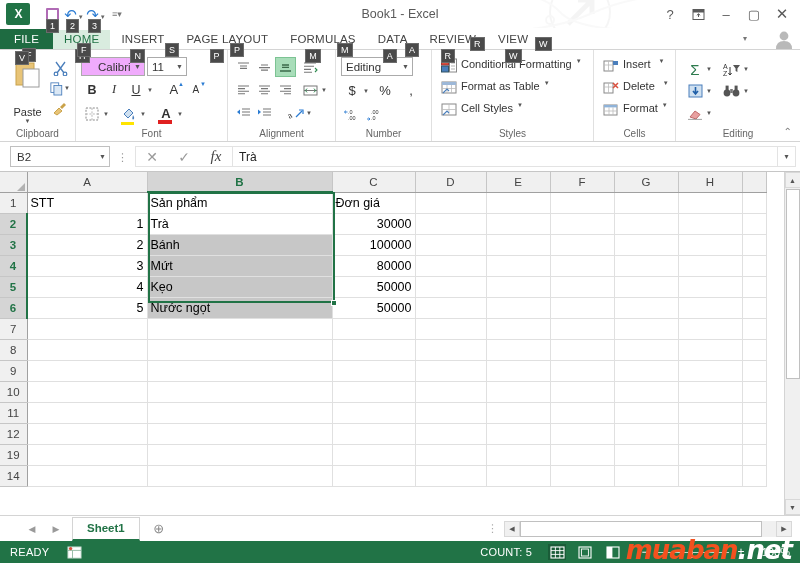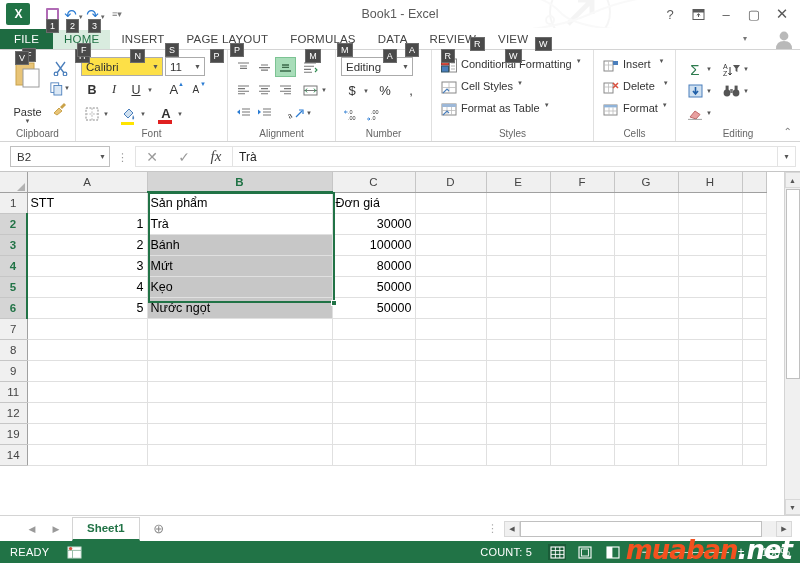--- a/index.html
+++ b/index.html
@@ -52,22 +52,22 @@
   .col { display:flex; flex-direction:column; justify-content:flex-start; }
   .rowline { display:flex; align-items:center; }
   .lbl { font-size:11px; color:#333; }
 
   
   .paste-wrap { width:46px; display:flex; flex-direction:column; align-items:center; padding-top:4px; position:relative; }
   .paste-lbl { font-size:11px; color:#333; margin-top:15px; }
   .cb-small { width:20px; height:20px; display:flex; align-items:center; justify-content:center; font-size:12px; }
 
   
-  .fontbox { width:82px; height:19px; border:1px solid #ababab; font-size:11.5px; color:#333;
-             display:flex; align-items:center; padding-left:4px; position:relative; background:#fde047; }
+  .fontbox { width:64px; height:19px; border:1px solid #ababab; font-size:11.5px; color:#333;
+             display:flex; align-items:center; padding-left:16px; position:relative; background:#f0abfc; }
   .sizebox { width:40px; height:19px; border:1px solid #ababab; font-size:11.5px; color:#333;
              display:flex; align-items:center; padding-left:4px; position:relative; background:#fff; margin-left:2px; }
   .ddc { position:absolute; right:3px; font-size:7px; color:#555; }
   .fbtn { width:22px; height:21px; display:flex; align-items:center; justify-content:center; font-size:12.5px; color:#333; }
 
   
   .abtn { width:21px; height:20px; display:flex; align-items:center; justify-content:center; }
   .abtn.on { background:#a8ddb9; border:1px solid #7cc393; }
 
   
@@ -473,34 +473,34 @@
             <rect x="0.5" y="8" width="7" height="6" fill="#4a7ebb" stroke="#356"></rect>
             <rect x="8.5" y="1" width="7" height="13" fill="#fff" stroke="#888"></rect>
             <path d="M10 5 L14 5 M10 8 L14 8 M10 11 L14 11" stroke="#aaa" stroke-width="0.9"></path>
           </svg>
           <span class="lbl">Conditional Formatting</span>
           <span style="font-size:6px; color:#555;">▼</span>
         </div>
         <div class="bigrow">
           <svg class="mini-ico" viewBox="0 0 16 16">
             <rect x="1" y="2" width="14" height="11" fill="#fff" stroke="#888"></rect>
-            <path d="M1 7.5 L15 7.5 M8 2 L8 13" stroke="#bbb" stroke-width="0.8"></path>
-            <path d="M2 13 L6 9 L8 11" stroke="#4a7ebb" stroke-width="1.1" fill="none"></path>
-          </svg>
-          <span class="lbl">Cell Styles</span>
-          <span style="font-size:6px; color:#555;">▼</span>
-        </div>
-        <div class="bigrow">
-          <svg class="mini-ico" viewBox="0 0 16 16">
-            <rect x="1" y="2" width="14" height="11" fill="#fff" stroke="#888"></rect>
             <rect x="1" y="2" width="14" height="3" fill="#9db8d8"></rect>
             <path d="M1 8.5 L15 8.5 M6 5 L6 13 M10.5 5 L10.5 13" stroke="#bbb" stroke-width="0.8"></path>
             <path d="M2 13 L6 9 L8 11" stroke="#4a7ebb" stroke-width="1.1" fill="none"></path>
           </svg>
           <span class="lbl">Format as Table</span>
+          <span style="font-size:6px; color:#555;">▼</span>
+        </div>
+        <div class="bigrow">
+          <svg class="mini-ico" viewBox="0 0 16 16">
+            <rect x="1" y="2" width="14" height="11" fill="#fff" stroke="#888"></rect>
+            <path d="M1 7.5 L15 7.5 M8 2 L8 13" stroke="#bbb" stroke-width="0.8"></path>
+            <path d="M2 13 L6 9 L8 11" stroke="#4a7ebb" stroke-width="1.1" fill="none"></path>
+          </svg>
+          <span class="lbl">Cell Styles</span>
           <span style="font-size:6px; color:#555;">▼</span>
         </div>
         <div class="keytip" style="left:38px; top:-16px;">R</div>
         <div class="keytip" style="left:103px; top:-16px;">W</div>
       </div>
       <div class="grp-label">Styles</div>
     </div>
 
     <div class="grp" style="width:82px;">
       <div class="grp-body" style="flex-direction:column; padding-top:5px;">
@@ -719,20 +719,32 @@
               <td class="cell"></td>
               <td class="cell"></td>
               <td class="cell"></td>
               <td class="cell"></td>
               <td class="cell"></td>
               <td class="cell"></td>
               <td class="cell"></td>
               <td class="cell"></td>
           </tr>
           <tr>
+            <td class="rowh">10</td>
+            <td class="cell"></td>
+              <td class="cell"></td>
+              <td class="cell"></td>
+              <td class="cell"></td>
+              <td class="cell"></td>
+              <td class="cell"></td>
+              <td class="cell"></td>
+              <td class="cell"></td>
+              <td class="cell"></td>
+          </tr>
+          <tr>
             <td class="rowh">11</td>
             <td class="cell"></td>
               <td class="cell"></td>
               <td class="cell"></td>
               <td class="cell"></td>
               <td class="cell"></td>
               <td class="cell"></td>
               <td class="cell"></td>
               <td class="cell"></td>
               <td class="cell"></td>

